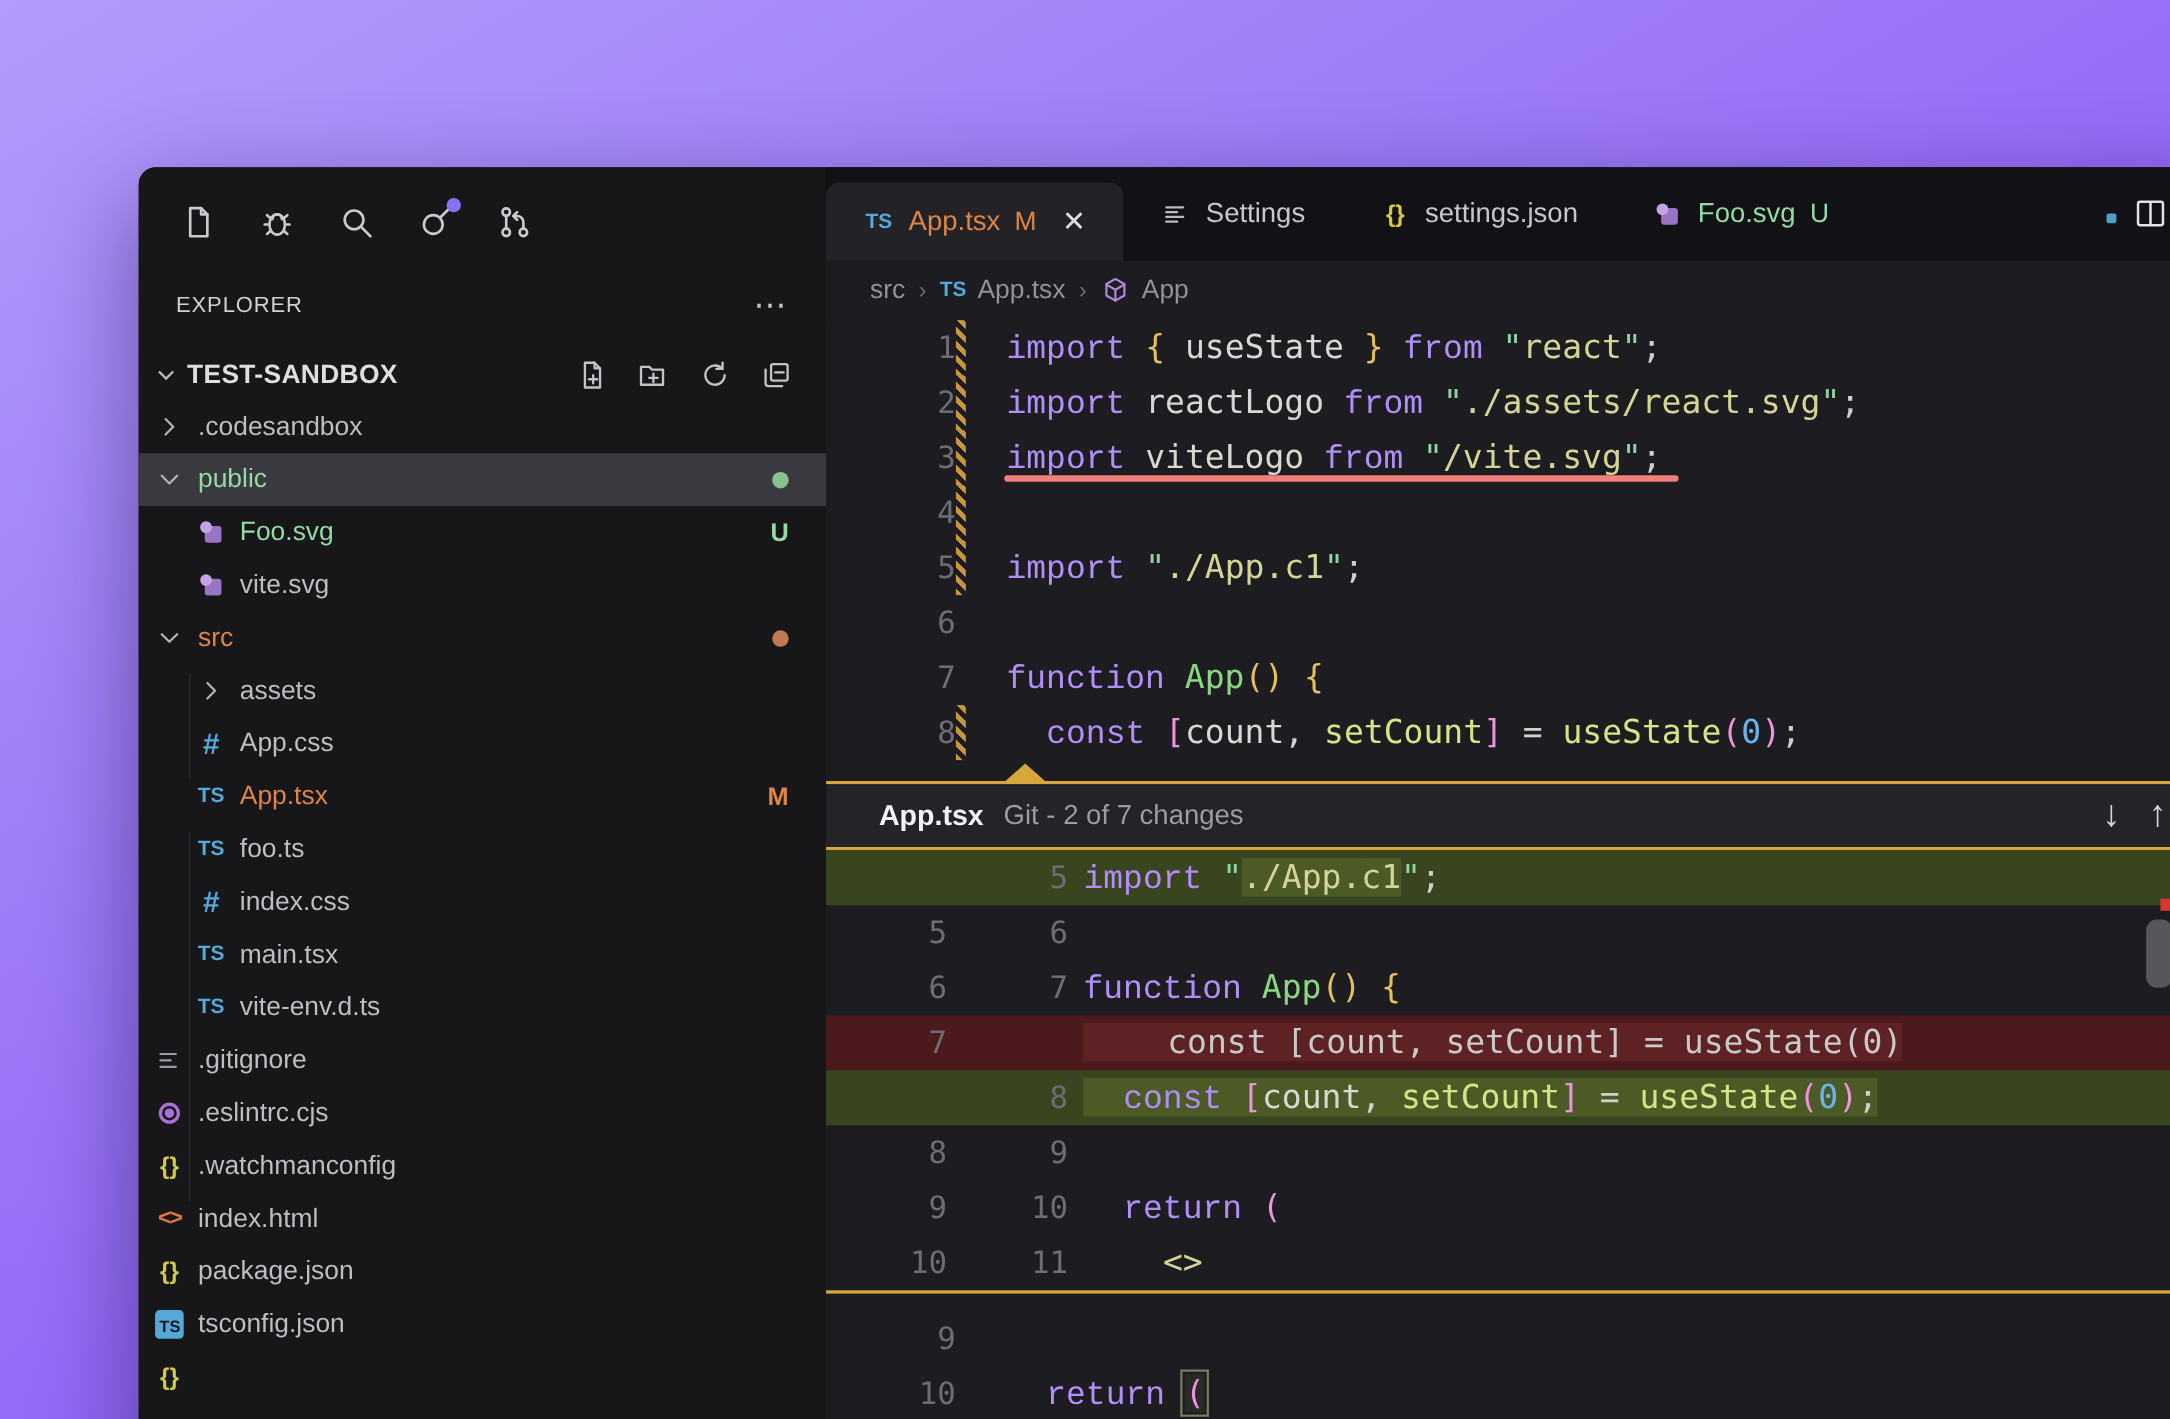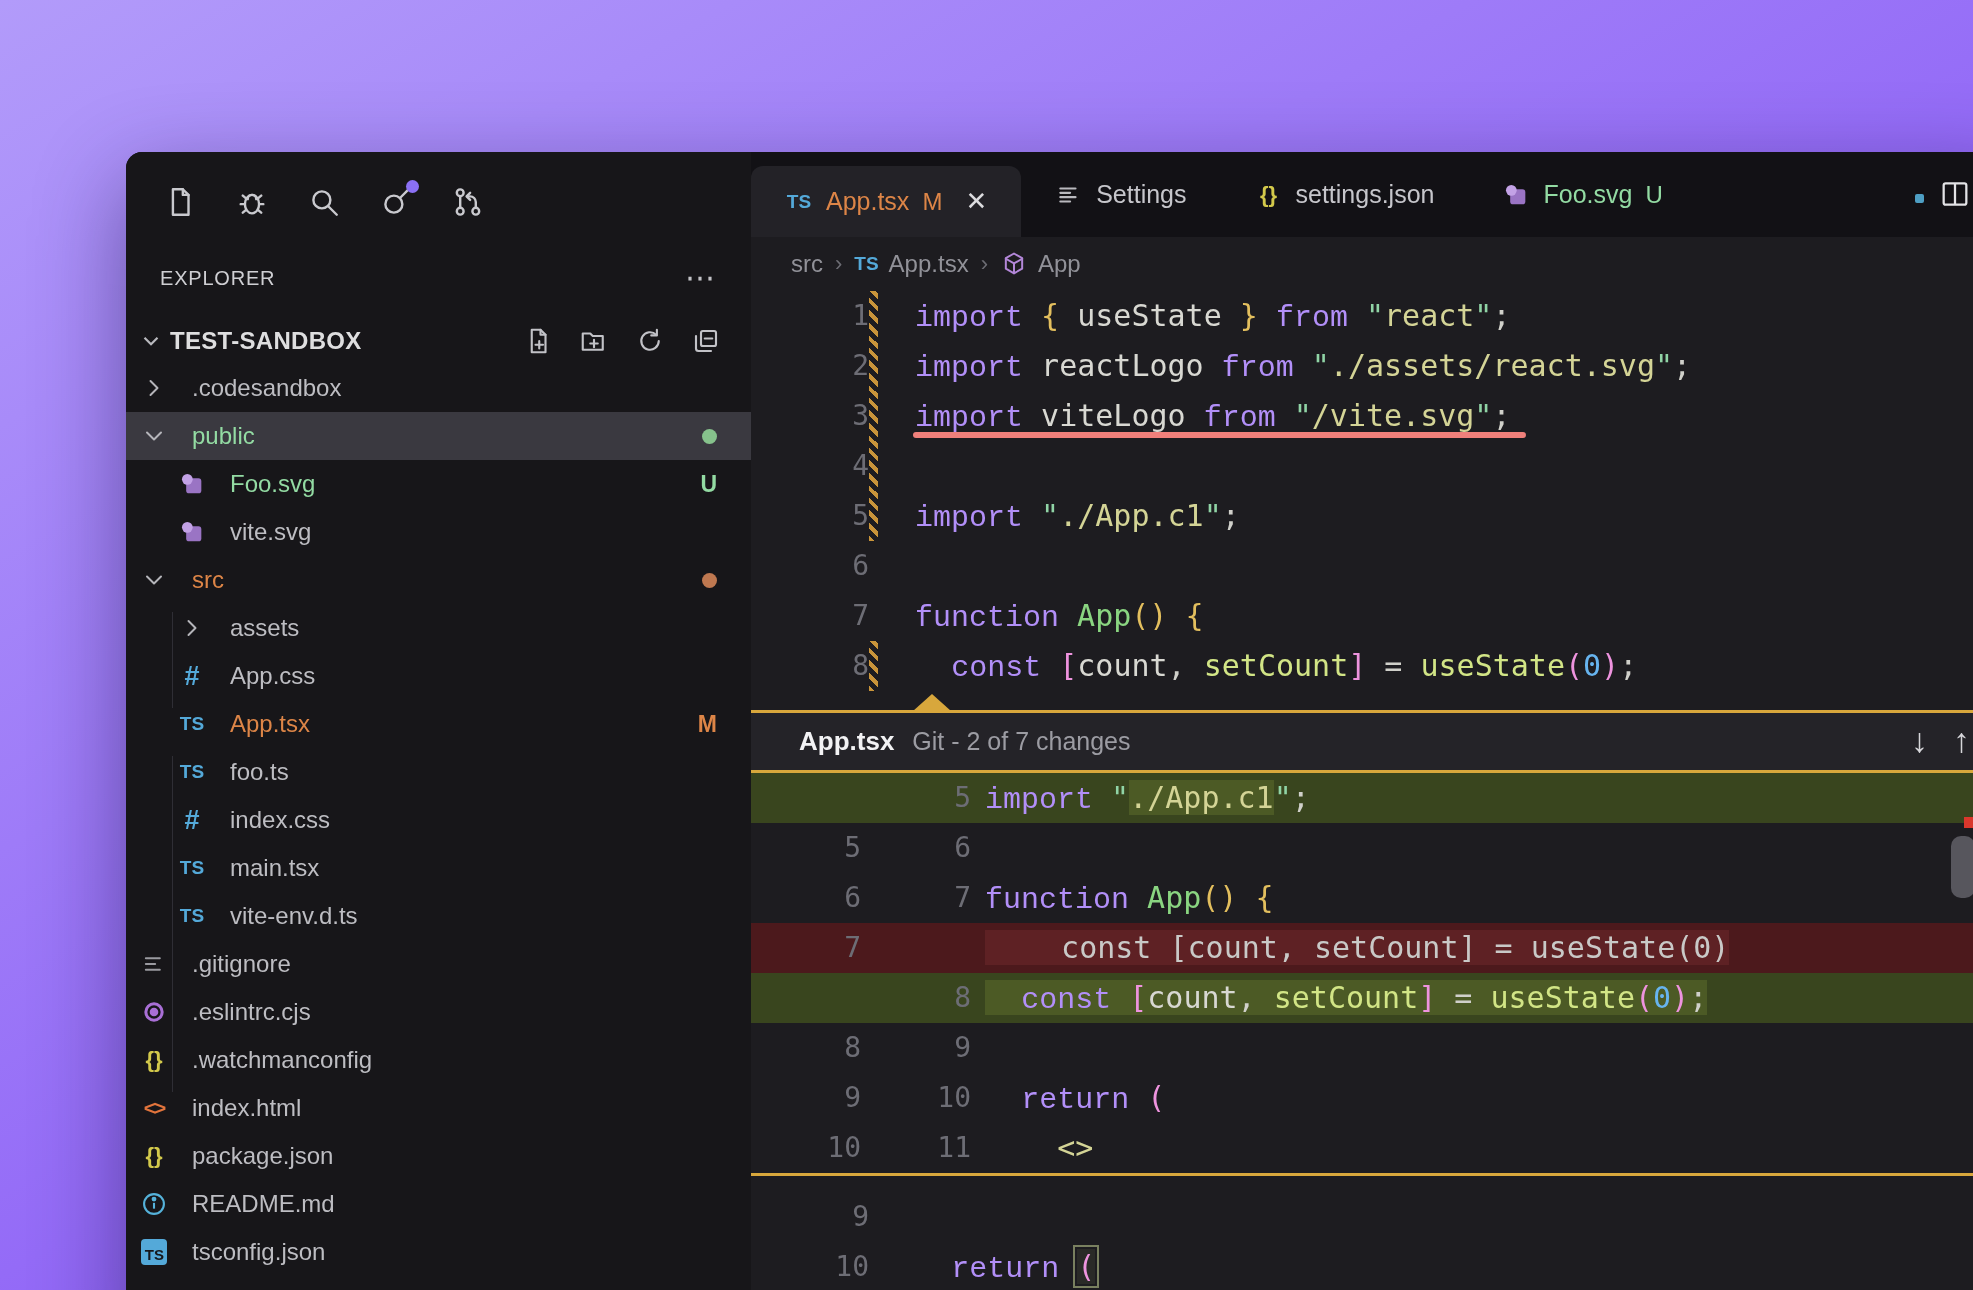--- a/index.html
+++ b/index.html
@@ -19,21 +19,21 @@
   .ab-badge { position:absolute; top:-4px; right:-5px; width:13px; height:13px; border-radius:50%; background:var(--accent-purple); }
   .panel-header { position:absolute; top:100px; left:0; right:0; height:52px; display:flex; align-items:center; padding:0 34px; }
   .panel-title { color:#cfcfd3; font-size:20px; letter-spacing:.8px; }
   .more-dots { margin-left:auto; color:#c3c3c8; font-size:30px; letter-spacing:2px; line-height:10px; }
   .section-header { position:absolute; top:165px; left:0; right:0; height:48px; display:flex; align-items:center; padding:0 30px 0 12px; color:#dededf; }
   .section-title { font-size:24px; font-weight:700; margin-left:6px; letter-spacing:.3px; }
   .sec-actions { margin-left:auto; display:flex; gap:26px; color:#c2c2c7; }
   .sec-actions svg { width:30px; height:30px; }
   .chev { width:26px; height:26px; color:#b9b9be; flex:none; }
   .tree { position:absolute; top:212px; left:0; right:0; bottom:0; }
-  .trow { height:48px; display:flex; align-items:center; padding-right:34px; font-size:24px; color:var(--tree-text); position:relative;gap:12px; }
+  .trow { height:48px; display:flex; align-items:center; padding-right:34px; font-size:24px; color:var(--tree-text); position:relative; }
   .trow.selected { background:var(--row-selected);justify-content:flex-end; }
   .trow .ticon { width:28px; height:28px; flex:none; display:flex; align-items:center; justify-content:center; margin-right:12px; }
   .trow .tlabel { white-space:nowrap; }
   .trow .spacer { flex:1; }
   .gdot { width:15px; height:15px; border-radius:50%; flex:none; }
   .tbadge { font-size:23px; font-weight:600; }
   .guide { position:absolute; width:1px; background:#2f2e35; left:46px; }
   .hashicon { color:var(--blue-ts); font-weight:700; font-size:27px; }
   .tsicon { color:var(--blue-ts); font-weight:700; font-size:19px; letter-spacing:0; }
   .bracesicon { color:var(--yellow-braces); font-weight:700; font-size:22px; }
@@ -321,31 +321,20 @@
           </div>
           <div class="trow" style="padding-left: 14px;">
             <span class="ticon">
               <span class="bracesicon">{}</span>
             </span>
             <span class="tlabel" style="">package.json</span>
             <span class="spacer"></span>
           </div>
           <div class="trow" style="padding-left: 14px;">
             <span class="ticon">
-              <svg viewBox="0 0 24 24" fill="none" stroke="#55b2da" stroke-width="1.8">
-                <circle cx="12" cy="12" r="8.5"></circle>
-                <path d="M12 11v5"></path>
-                <circle cx="12" cy="7.8" r="1.2" fill="#55b2da"></circle>
-              </svg>
-            </span>
-            <span class="tlabel" style="">README.md</span>
-            <span class="spacer"></span>
-          </div>
-          <div class="trow" style="padding-left: 14px;">
-            <span class="ticon">
               <span class="tsbadgeicon">TS</span>
             </span>
             <span class="tlabel" style="">tsconfig.json</span>
             <span class="spacer"></span>
           </div>
           <div class="trow" style="padding-left: 14px;">
             <span class="ticon">
               <span class="bracesicon">{}</span>
             </span>
             <span class="tlabel" style=""></span>

